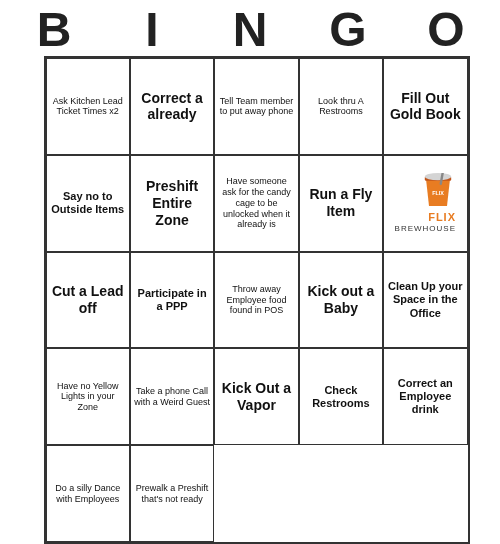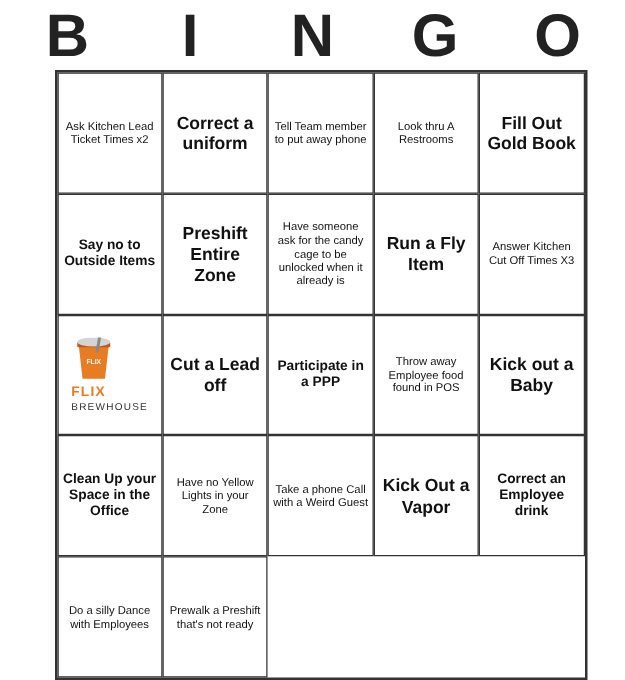--- a/index.html
+++ b/index.html
@@ -59,21 +59,21 @@
     .bingo-cell.small-text {
       font-size: 9px;
     }
     .bingo-cell.free-space {
       background: #fff;
       padding: 2px;
     }
     .flix-logo {
       display: flex;
       flex-direction: column;
-      align-items: flex-start;
+      align-items: flex-end;
     }
     .flix-cup {
       width: 36px;
       height: 36px;
       margin-bottom: 2px;
     }
     .flix-text-flix {
       font-size: 11px;
       font-weight: bold;
       color: #e87c22;
@@ -95,21 +95,21 @@
     <div class="bingo-letter">N</div>
     <div class="bingo-letter">G</div>
     <div class="bingo-letter">O</div>
   </div>
 
 <div id="bingo-grid">
 <div class="bingo-cell small-text">
       <span>Ask Kitchen Lead Ticket Times x2</span>
     </div>
     <div class="bingo-cell large-text">
-      <span>Correct a uniform</span>
+      <span>Correct a already</span>
     </div>
     <div class="bingo-cell small-text">
       <span>Tell Team member to put away phone</span>
     </div>
     <div class="bingo-cell small-text">
       <span>Look thru A Restrooms</span>
     </div>
     <div class="bingo-cell large-text">
       <span>Fill Out Gold Book</span>
     </div>
@@ -117,23 +117,20 @@
       <span>Say no to Outside Items</span>
     </div>
     <div class="bingo-cell large-text">
       <span>Preshift Entire Zone</span>
     </div>
     <div class="bingo-cell small-text">
       <span>Have someone ask for the candy cage to be unlocked when it already is</span>
     </div>
     <div class="bingo-cell large-text">
       <span>Run a Fly Item</span>
-    </div>
-    <div class="bingo-cell small-text">
-      <span>Answer Kitchen Cut Off Times X3</span>
     </div>
     <div class="bingo-cell free-space">
         <div class="flix-logo">
           <svg class="flix-cup" viewBox="0 0 60 60" xmlns="http://www.w3.org/2000/svg">
 
             <polygon points="10,10 50,10 45,55 15,55" fill="#e87c22"></polygon>
 
             <rect x="8" y="6" width="44" height="7" rx="2" fill="#c0541a"></rect>
 
             <ellipse cx="30" cy="6" rx="22" ry="6" fill="#d4d4d4"></ellipse>
@@ -164,20 +161,23 @@
     <div class="bingo-cell small-text">
       <span>Have no Yellow Lights in your Zone</span>
     </div>
     <div class="bingo-cell small-text">
       <span>Take a phone Call with a Weird Guest</span>
     </div>
     <div class="bingo-cell large-text">
       <span>Kick Out a Vapor</span>
     </div>
     <div class="bingo-cell medium-text">
+      <span>Check Restrooms</span>
+    </div>
+    <div class="bingo-cell medium-text">
       <span>Correct an Employee drink</span>
     </div>
     <div class="bingo-cell small-text">
       <span>Do a silly Dance with Employees</span>
     </div>
     <div class="bingo-cell small-text">
       <span>Prewalk a Preshift that's not ready</span>
     </div>
   </div>
 

